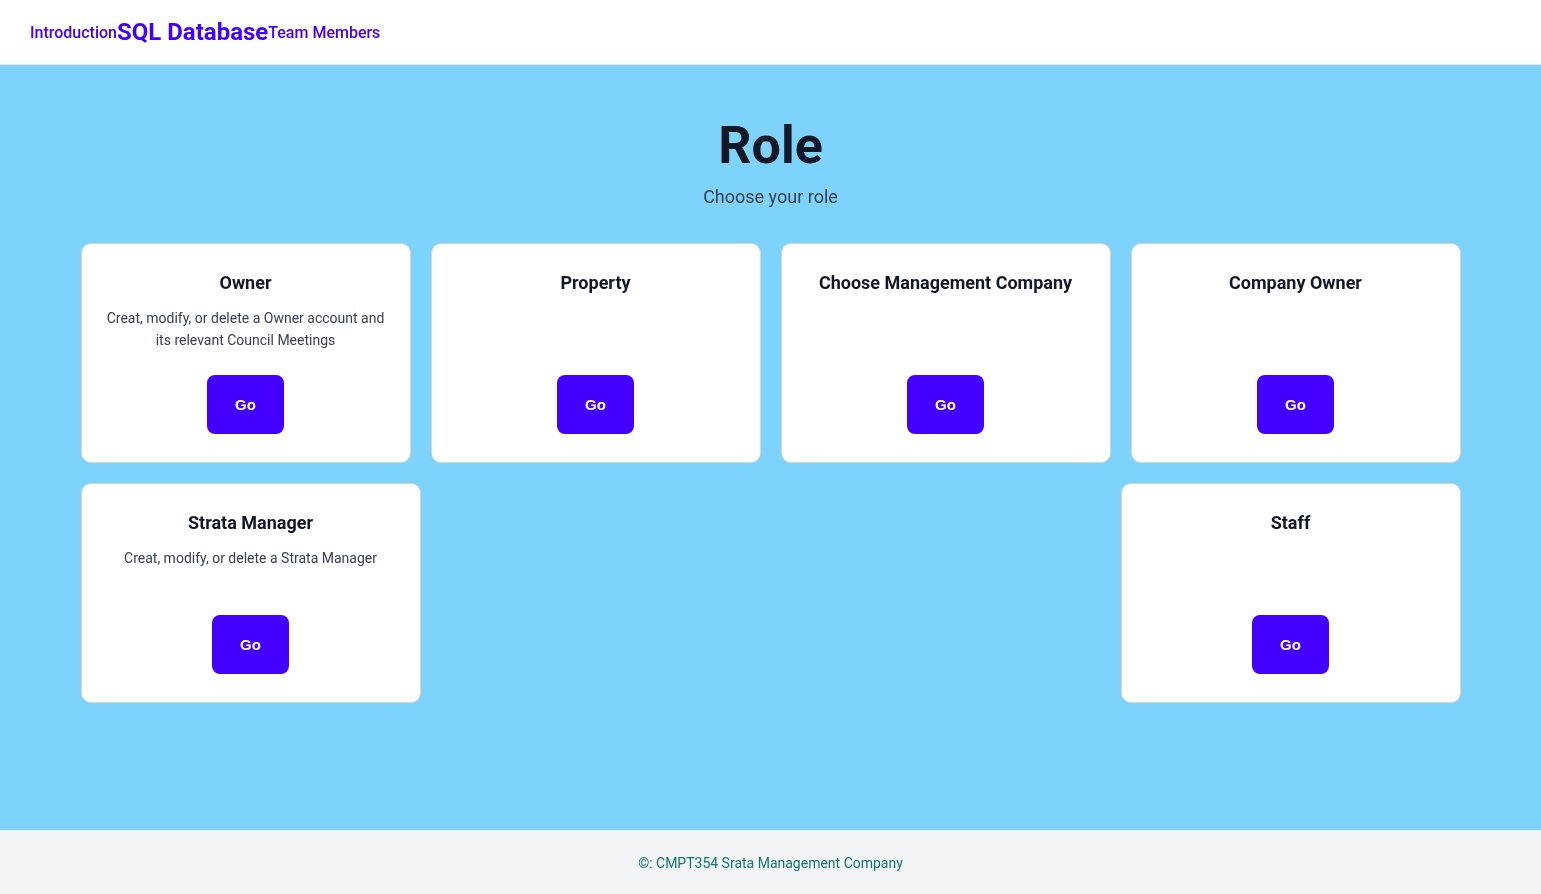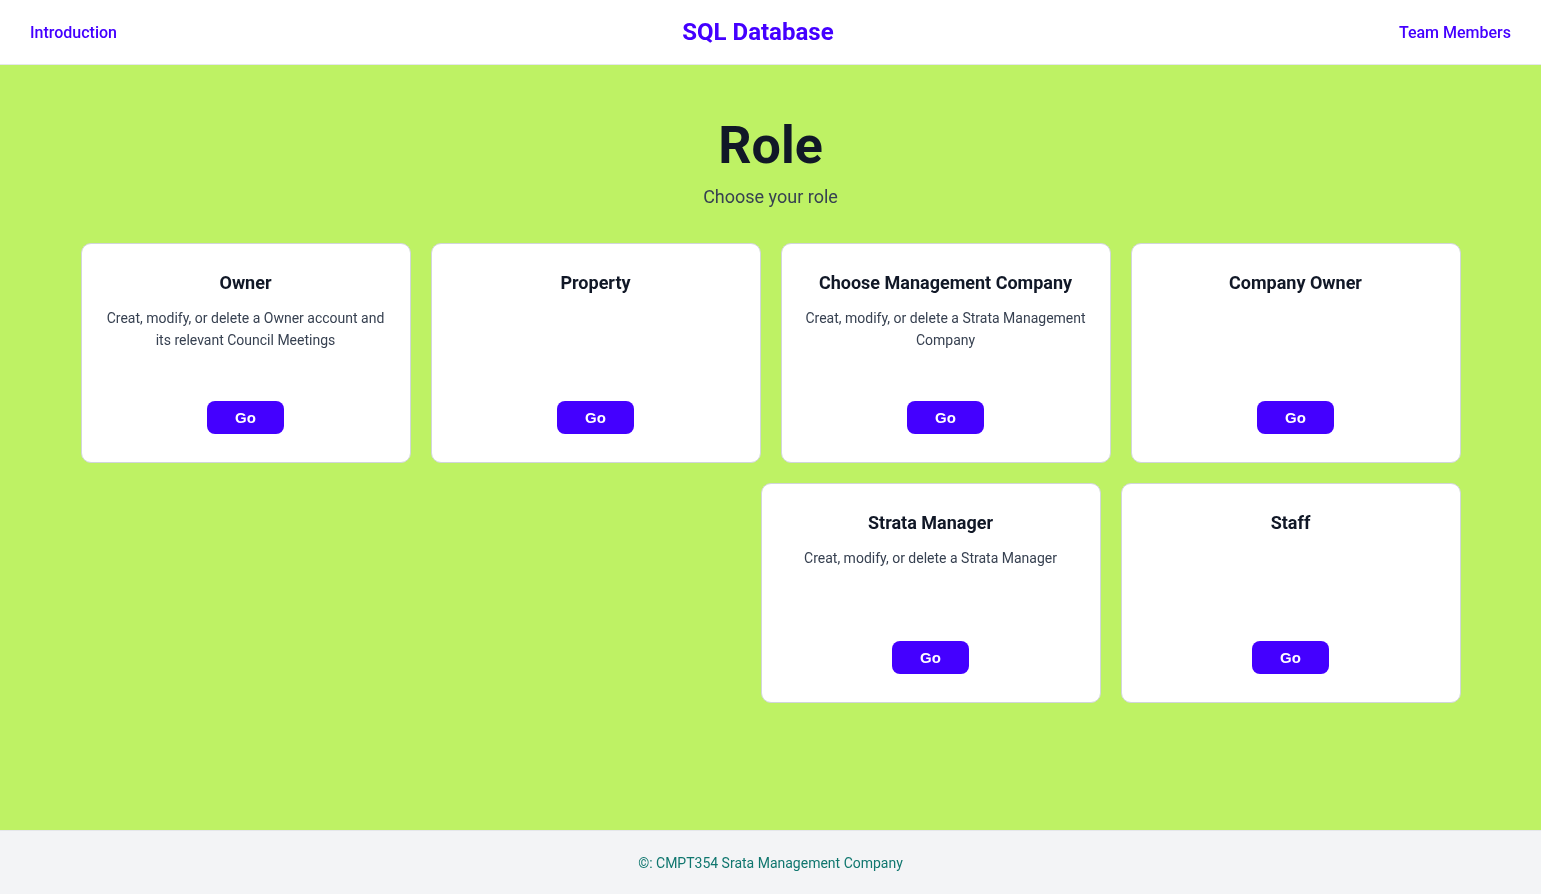--- a/index.html
+++ b/index.html
@@ -14,21 +14,20 @@
       min-height: 894px;
       display: flex;
       flex-direction: column;
     }
 
     header {
       background-color: #ffffff;
       padding: 18px 30px;
       display: flex;
       align-items: center;
-      justify-content: space-between;
       border-bottom: 1px solid #e5e7eb;
     }
 
     .nav-link {
       color: #4400ff;
       font-size: 16px;
       font-weight: 500;
       cursor: pointer;
       text-decoration: none;
     }
@@ -39,21 +38,21 @@
       font-weight: 700;
       text-align: center;
     }
 
     main {
       flex: 1;
       display: flex;
       flex-direction: column;
       align-items: center;
       padding: 50px 40px 40px;
-      background-color: #bef264;
+      background-color: #7dd3fc;
     }
 
     .page-title {
       font-size: 52px;
       font-weight: 700;
       color: #111827;
       margin-bottom: 10px;
     }
 
     .page-subtitle {
@@ -66,21 +65,21 @@
       width: 100%;
       max-width: 1380px;
       display: flex;
       flex-direction: column;
       gap: 20px;
     }
 
     .cards-row {
       display: flex;
       gap: 20px;
-      justify-content: flex-end;
+      justify-content: space-between;
     }
 
     .card {
       background-color: #ffffff;
       border: 1px solid #d1d5db;
       border-radius: 10px;
       padding: 28px 20px;
       width: 340px;
       min-height: 220px;
       display: flex;
@@ -102,21 +101,21 @@
       line-height: 1.6;
       flex: 1;
       margin-bottom: 18px;
     }
 
     .go-button {
       background-color: #4400ff;
       color: #ffffff;
       border: none;
       border-radius: 8px;
-      padding: 8px 28px;
+      padding: 21px 28px;
       font-size: 15px;
       font-weight: 600;
       cursor: pointer;
       margin-top: auto;
     }
 
     footer {
       background-color: #f3f4f6;
       border-top: 1px solid #e5e7eb;
       padding: 22px;
@@ -147,21 +146,20 @@
           <div class="card-title">Owner</div>
           <div class="card-description">Creat, modify, or delete a Owner account and its relevant Council Meetings</div>
           <button class="go-button">Go</button>
         </div>
         <div class="card">
           <div class="card-title">Property</div>
           <button class="go-button">Go</button>
         </div>
         <div class="card">
           <div class="card-title">Choose Management Company</div>
-          <div class="card-description">Creat, modify, or delete a Strata Management Company</div>
           <button class="go-button">Go</button>
         </div>
         <div class="card">
           <div class="card-title">Company Owner</div>
           <button class="go-button">Go</button>
         </div>
       </div>
     <div class="cards-row" id="row2-container">
         <div class="card">
           <div class="card-title">Strata Manager</div>

